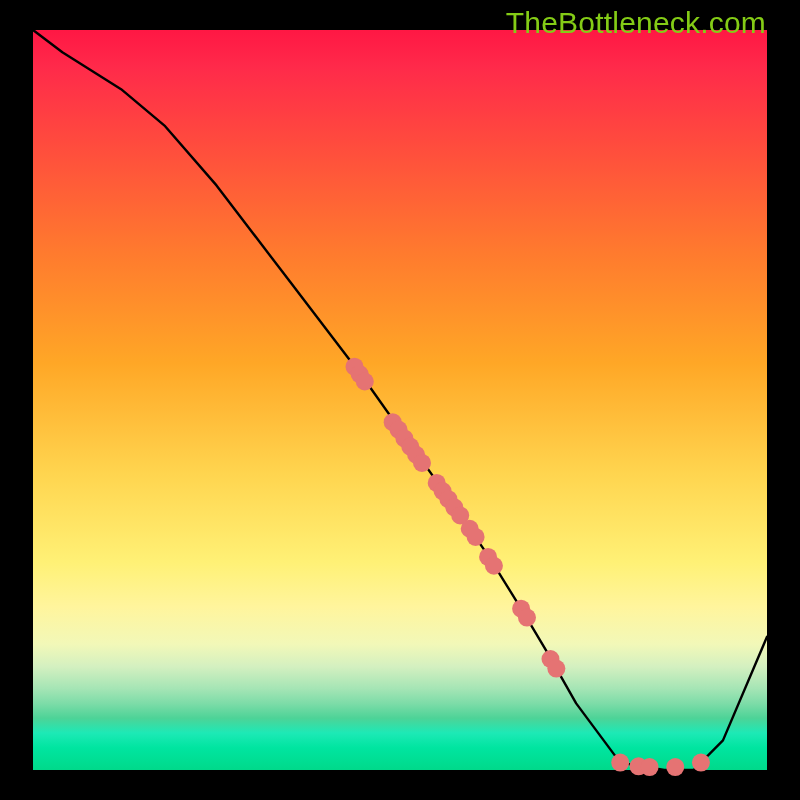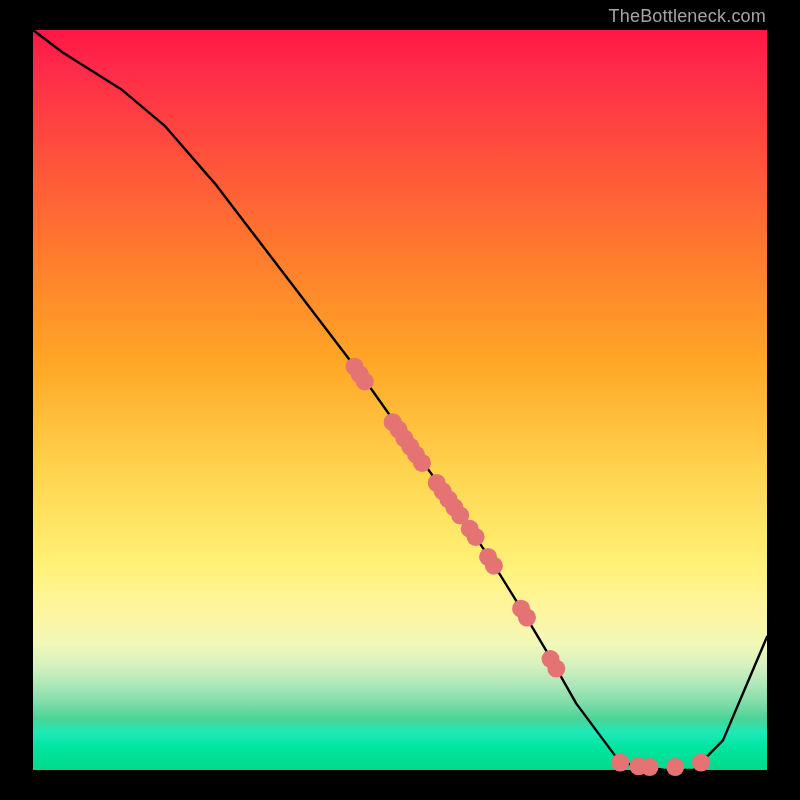--- a/index.html
+++ b/index.html
@@ -33,22 +33,22 @@
       #1de9b6 95%,
       #00e5a0 97%,
       #00d98a 100%
     );
   }
   .watermark {
     position: absolute;
     top: 6px;
     right: 34px;
     font-family: Arial, Helvetica, sans-serif;
-    font-size: 18px;
-    color: #a3a3a3;
+    font-size: 30px;
+    color: #84cc16;
     letter-spacing: 0.2px;
   }
   svg.curve {
     position: absolute;
     left: 0;
     top: 0;
     width: 734px;
     height: 740px;
     overflow: visible;
   }

